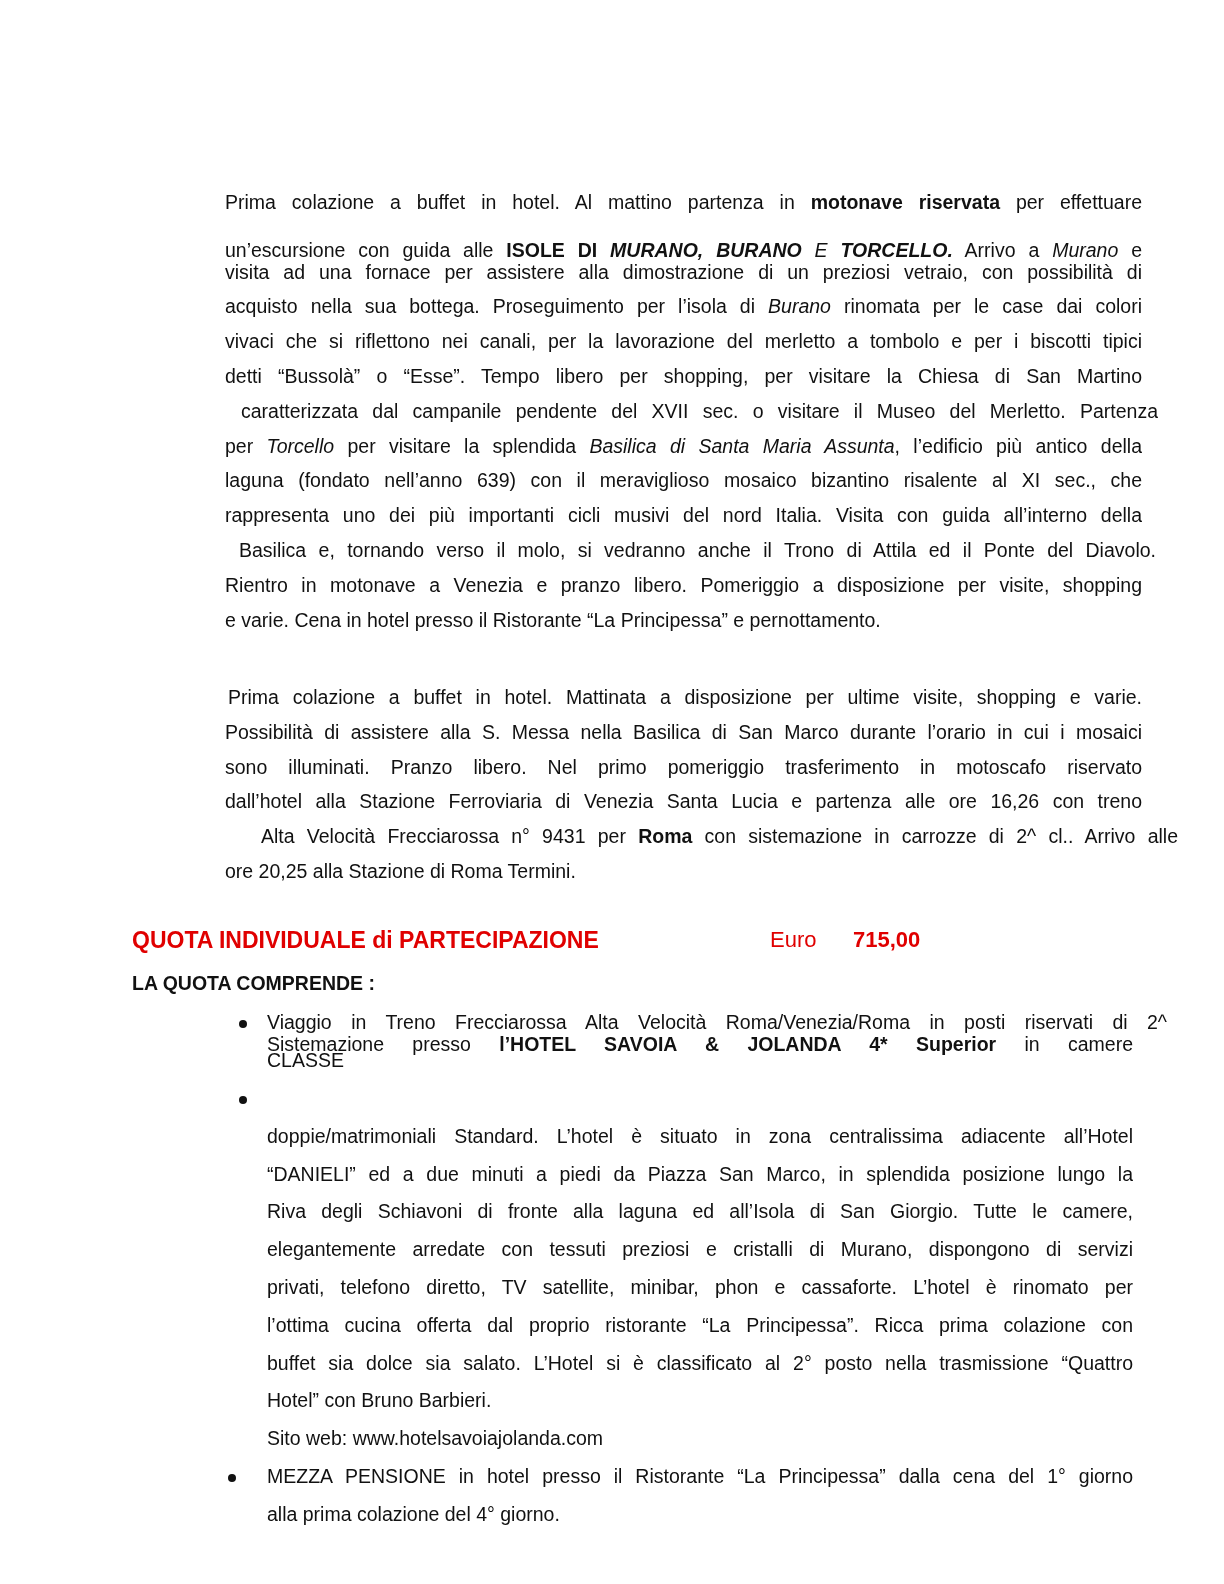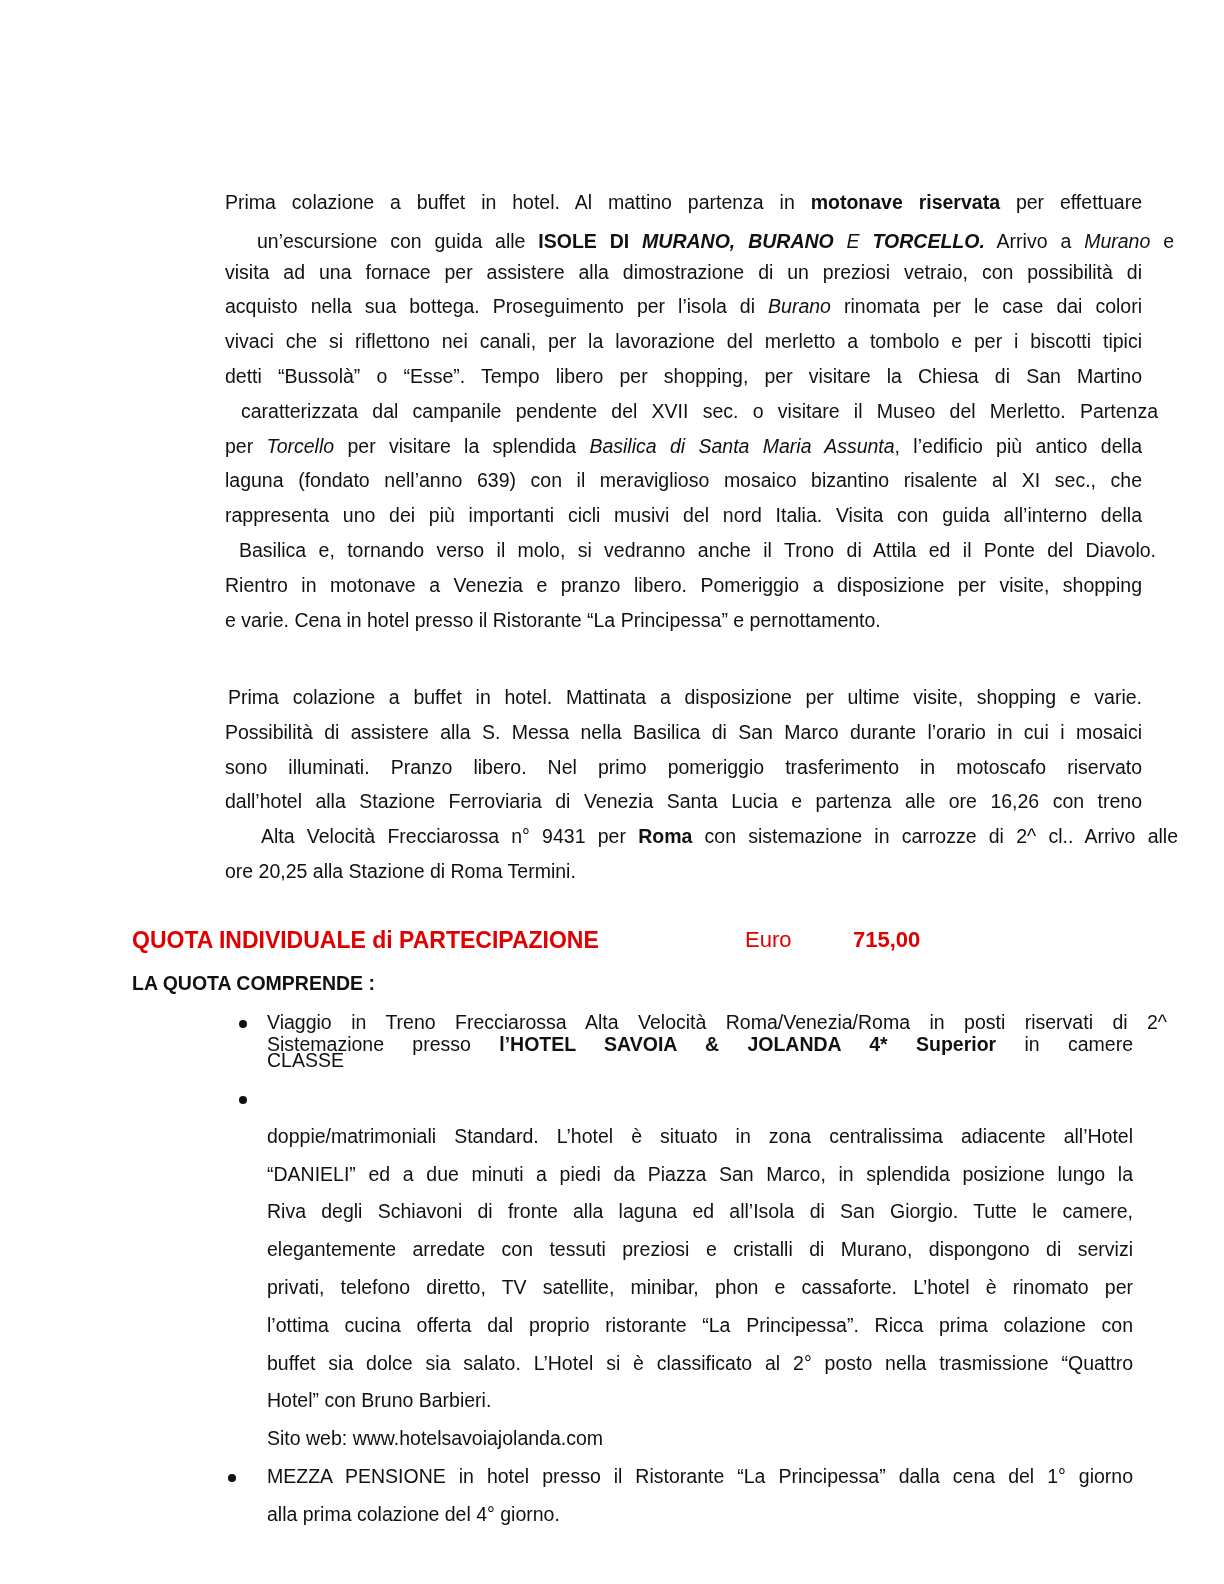--- a/index.html
+++ b/index.html
@@ -18,35 +18,35 @@
     .line {
       position: absolute; font-size: 19.5px; white-space: nowrap; line-height: 24px;
       height: 26px;
     }
     .justify { text-align: justify; text-align-last: justify; white-space: normal; overflow: hidden; }
     .b { font-weight: bold; }
     .i { font-style: italic; }
     .u { text-underline-offset: 3px; }
     .red { color: #e00000; }
     .quota-title { position: absolute; font-size: 23px; font-weight: bold; }
-    .quota-euro { position: absolute; font-size: 22px; }
+    .quota-euro { position: absolute; font-size: 22px; margin-left: 25px; }
     .quota-price { position: absolute; font-size: 22px; font-weight: bold; }
     .includes-title { position: absolute; font-size: 19.5px; font-weight: bold; }
     .bullet {
       position: absolute; width: 8px; height: 8px; border-radius: 50%; background: #111;
     }
   </style>
 </head>
 <body>
 
 <div class="page">
 
   <div id="day0-body">
       <div class="line justify" style="left: 225px; top: 190px; width: 917px;"><span>Prima colazione a buffet in hotel. Al mattino partenza in </span><span class="b u">motonave riservata</span><span> per effettuare</span></div>
-      <div class="line justify" style="left: 225px; top: 229px; width: 917px; margin-left: 32px;"><span>un’escursione con guida alle </span><span class="b">ISOLE DI </span><span class="b i">MURANO, BURANO</span><span class="i"> E </span><span class="b i">TORCELLO.</span><span> Arrivo a </span><span class="i">Murano</span><span> e</span></div>
+      <div class="line justify" style="left: 225px; top: 238px; width: 917px;"><span>un’escursione con guida alle </span><span class="b">ISOLE DI </span><span class="b i">MURANO, BURANO</span><span class="i"> E </span><span class="b i">TORCELLO.</span><span> Arrivo a </span><span class="i">Murano</span><span> e</span></div>
       <div class="line justify" style="left: 225px; top: 259.6px; width: 917px;"><span>visita ad una fornace per assistere alla dimostrazione di un preziosi vetraio, con possibilità di</span></div>
       <div class="line justify" style="left: 225px; top: 294.4px; width: 917px;"><span>acquisto nella sua bottega. Proseguimento per l’isola di </span><span class="i">Burano</span><span> rinomata per le case dai colori</span></div>
       <div class="line justify" style="left: 225px; top: 329.2px; width: 917px;"><span>vivaci che si riflettono nei canali, per la lavorazione del merletto a tombolo e per i biscotti tipici</span></div>
       <div class="line justify" style="left: 225px; top: 364px; width: 917px;"><span>detti “Bussolà” o “Esse”. Tempo libero per shopping, per visitare la Chiesa di San Martino</span></div>
       <div class="line justify" style="left: 241px; top: 398.8px; width: 917px;"><span>caratterizzata dal campanile pendente del XVII sec. o visitare il Museo del Merletto.  Partenza</span></div>
       <div class="line justify" style="left: 225px; top: 433.6px; width: 917px;"><span>per </span><span class="i">Torcello</span><span> per visitare la splendida </span><span class="i u">Basilica di Santa Maria Assunta</span><span>, l’edificio più antico della</span></div>
       <div class="line justify" style="left: 225px; top: 468.4px; width: 917px;"><span>laguna (fondato nell’anno 639) con il meraviglioso mosaico bizantino risalente al XI sec., che</span></div>
       <div class="line justify" style="left: 225px; top: 503.2px; width: 917px;"><span>rappresenta uno dei più importanti cicli musivi del nord Italia. Visita con guida all’interno della</span></div>
       <div class="line justify" style="left: 239px; top: 538px; width: 917px;"><span>Basilica e, tornando verso il molo, si vedranno anche il Trono di Attila ed il Ponte del Diavolo.</span></div>
       <div class="line justify" style="left: 225px; top: 572.8px; width: 917px;"><span>Rientro in motonave a Venezia e pranzo libero. Pomeriggio a disposizione per visite, shopping</span></div>

